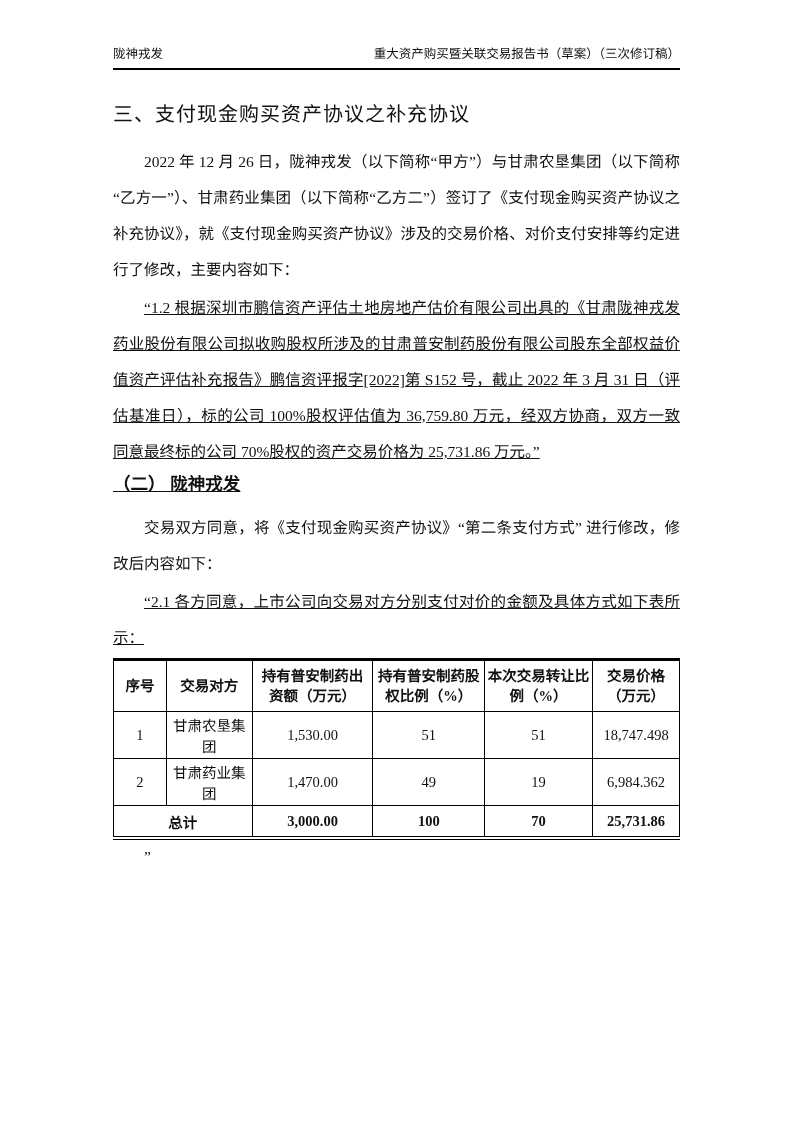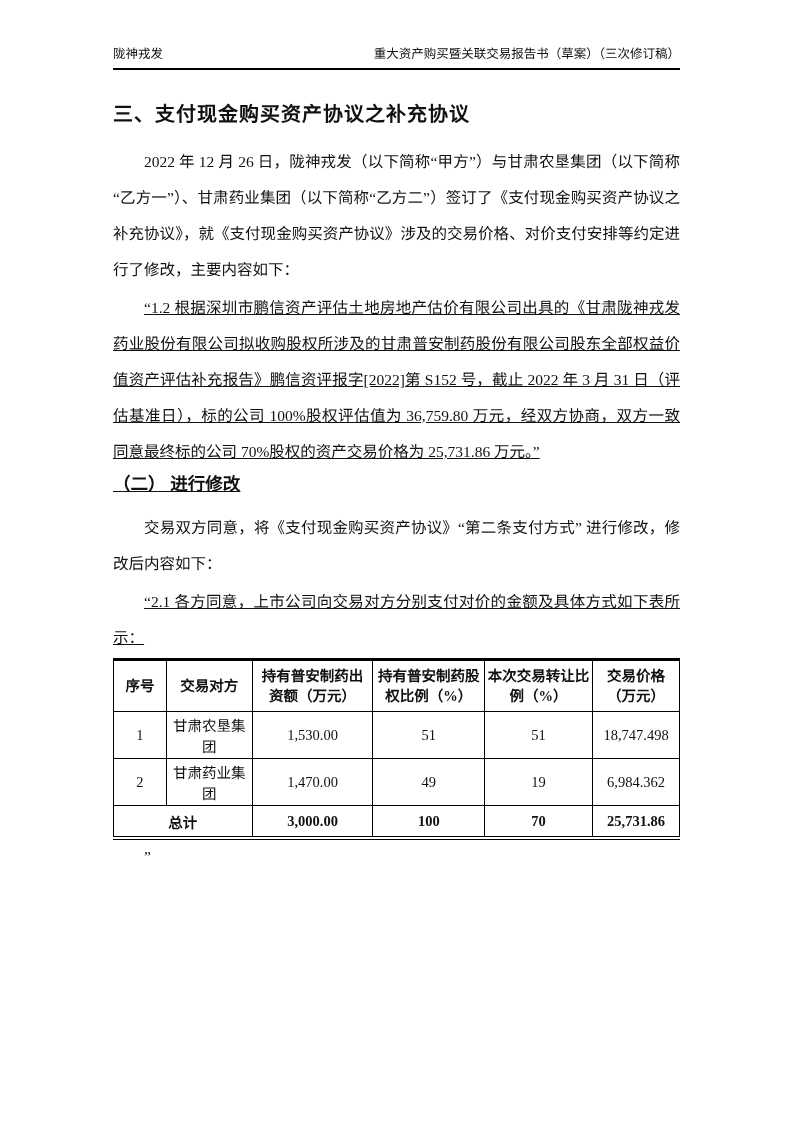--- a/index.html
+++ b/index.html
@@ -19,21 +19,21 @@
     justify-content:space-between;
     align-items:flex-end;
     font-size:12.5px;
     line-height:17px;
     border-bottom:2px solid #000;
     padding-bottom:5px;
   }
   .doc-title {
     font-family:"Liberation Sans","DejaVu Sans",sans-serif;
     font-size:20px;
-    font-weight:bold;
+    font-weight:normal;
     line-height:28px;
     letter-spacing:1px;
     margin:30px 0 0 0;
   }
   .sec-heading {
     font-family:"Liberation Sans","DejaVu Sans",sans-serif;
     font-size:17.5px;
     font-weight:bold;
     line-height:24px;
     margin:0;
@@ -98,21 +98,21 @@
     <span>陇神戎发</span>
     <span>重大资产购买暨关联交易报告书（草案）（三次修订稿）</span>
   </div>
 
   <h1 class="doc-title">三、支付现金购买资产协议之补充协议</h1>
 
   <p class="body-p mt16">2022 年 12 月 26 日，陇神戎发（以下简称“甲方”）与甘肃农垦集团（以下简称“乙方一”）、甘肃药业集团（以下简称“乙方二”）签订了《支付现金购买资产协议之补充协议》，就《支付现金购买资产协议》涉及的交易价格、对价支付安排等约定进行了修改，主要内容如下：</p>
 
   <p class="body-p mt2">“1.2 根据深圳市鹏信资产评估土地房地产估价有限公司出具的《甘肃陇神戎发药业股份有限公司拟收购股权所涉及的甘肃普安制药股份有限公司股东全部权益价值资产评估补充报告》鹏信资评报字[2022]第 S152 号，截止 2022 年 3 月 31 日（评估基准日），标的公司 100%股权评估值为 36,759.80 万元，经双方协商，双方一致同意最终标的公司 70%股权的资产交易价格为 25,731.86 万元。”</p>
 
-  <h2 class="sec-heading mt2">（二） 进行修改</h2>
+  <h2 class="sec-heading mt2">（二） 陇神戎发</h2>
   <p class="body-p mt14">交易双方同意，将《支付现金购买资产协议》“第二条支付方式” 进行修改，修改后内容如下：</p>
   <p class="body-p mt2">“2.1 各方同意，上市公司向交易对方分别支付对价的金额及具体方式如下表所示：</p>
 
   <table class="deal-table">
     <colgroup>
       <col style="width:53px">
         <col style="width:86px">
         <col style="width:121px">
       <col style="width:112px">
         <col style="width:108px">

